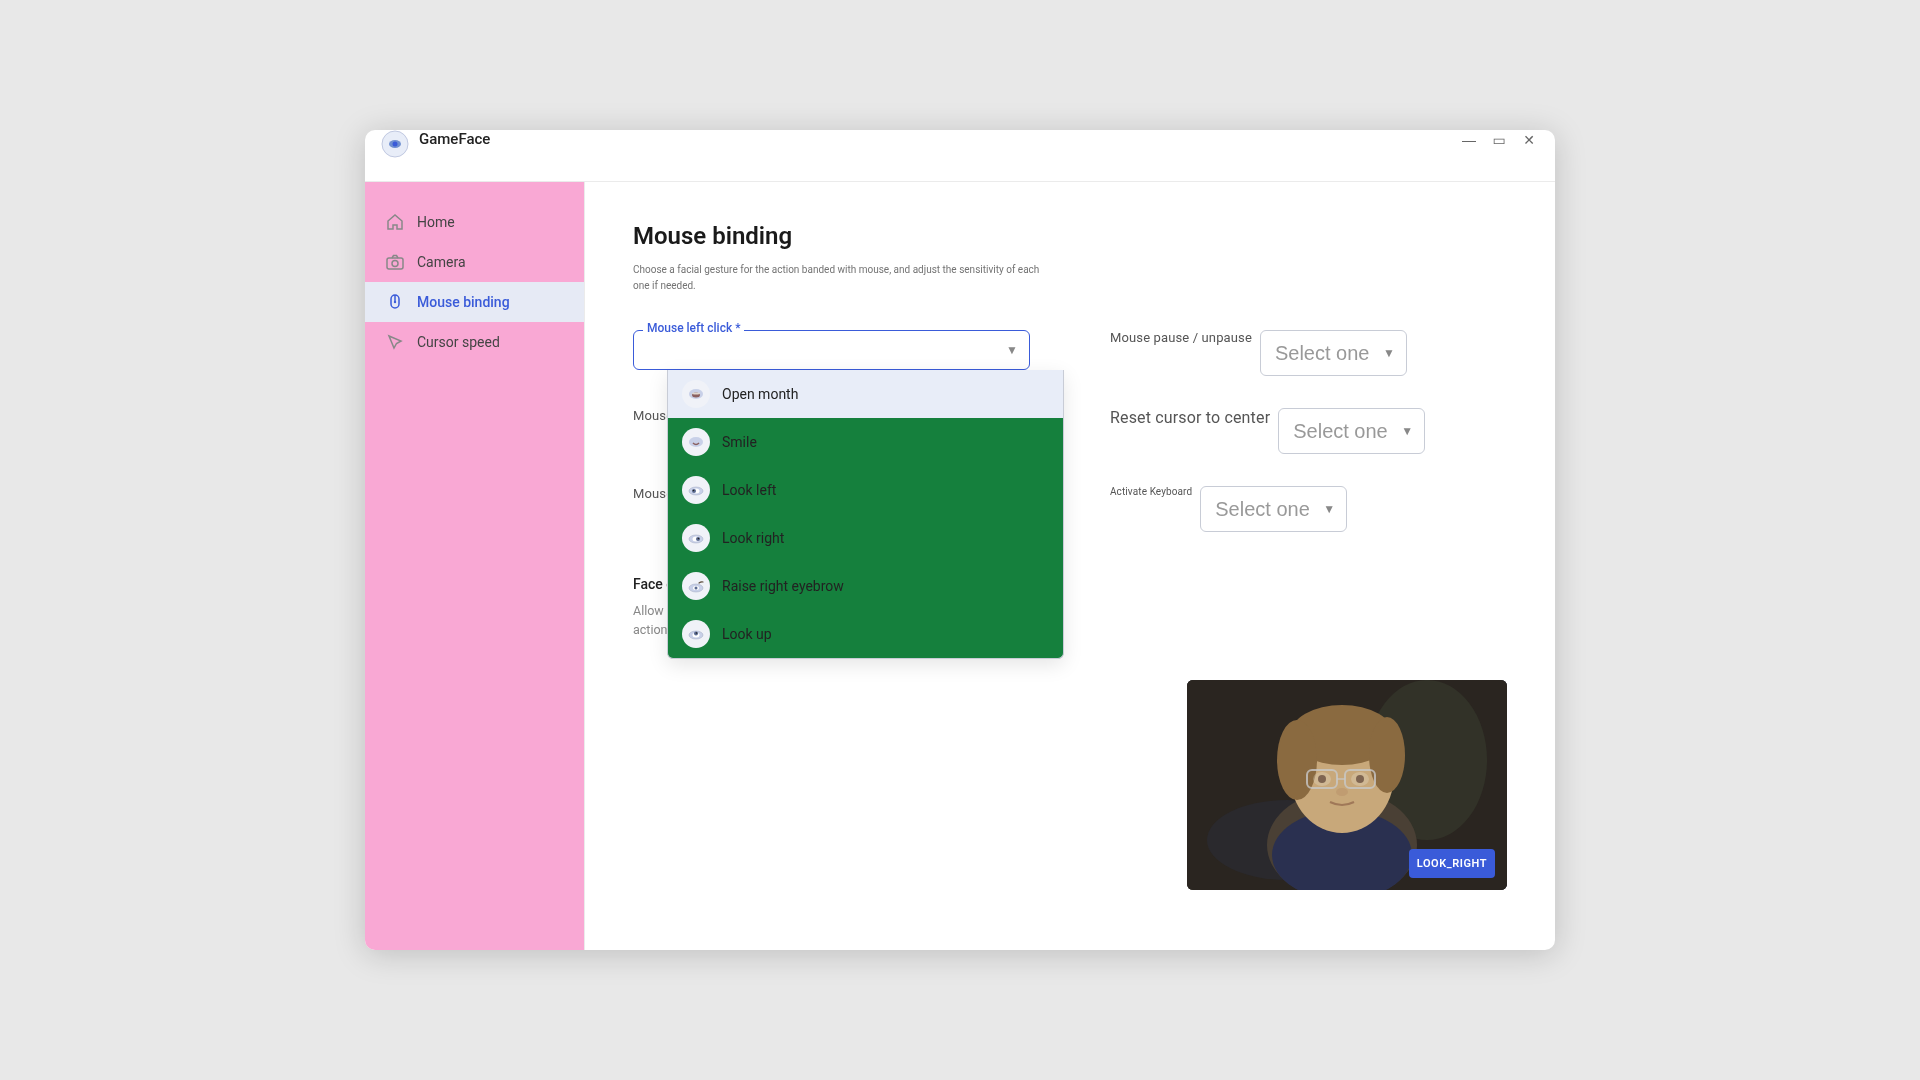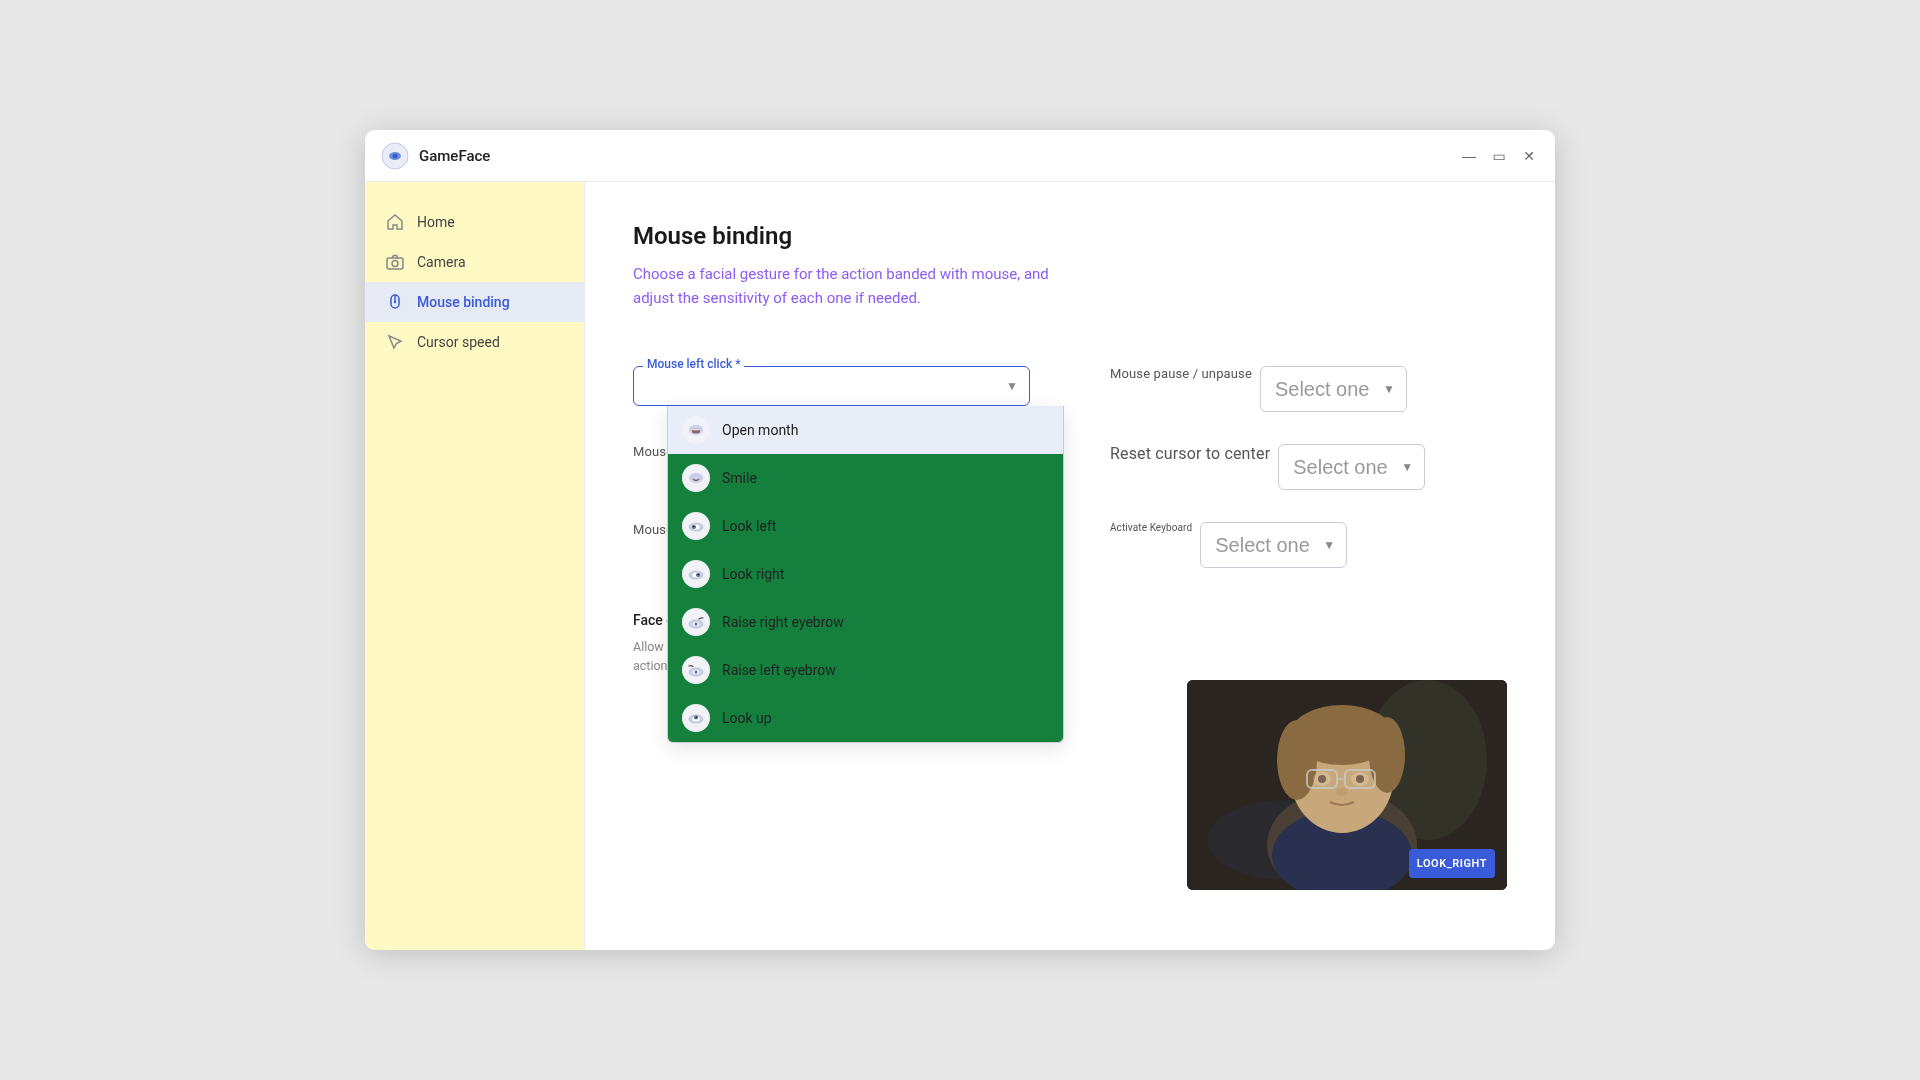--- a/index.html
+++ b/index.html
@@ -17,21 +17,21 @@
       height: 820px;
       background: #ffffff;
       border-radius: 10px;
       box-shadow: 0 4px 32px rgba(0,0,0,0.18);
       display: flex;
       flex-direction: column;
       overflow: hidden;
     }
     .titlebar {
       display: flex;
-      align-items: center;
+      align-items: flex-start;
       padding: 0 16px;
       height: 52px;
       border-bottom: 1px solid #ebebeb;
       flex-shrink: 0;
     }
     .titlebar-logo {
       width: 28px;
       height: 28px;
       margin-right: 10px;
     }
@@ -57,21 +57,21 @@
       border: none;
       background: none;
     }
     .content-area {
       display: flex;
       flex: 1;
       overflow: hidden;
     }
     .sidebar {
       width: 220px;
-      background: #fef9c3;
+      background: #f9a8d4;
       border-right: 1px solid #ebebeb;
       padding: 20px 0;
       flex-shrink: 0;
     }
     .sidebar-item {
       display: flex;
       align-items: center;
       gap: 12px;
       padding: 10px 20px;
       cursor: pointer;
@@ -101,25 +101,25 @@
       overflow-y: auto;
       position: relative;
     }
     .page-title {
       font-size: 24px;
       font-weight: 600;
       color: #1a1a1a;
       margin-bottom: 12px;
     }
     .page-desc {
-      font-size: 15px;
-      color: #8b5cf6;
+      font-size: 10px;
+      color: #737373;
       line-height: 1.6;
       max-width: 420px;
-      margin-bottom: 56px;
+      margin-bottom: 36px;
     }
     .binding-group {
       display: flex;
       flex-direction: row;
       gap: 8px;
     }
     .binding-label {
       font-size: 12.5px;
       color: #3a5bd9;
       font-weight: 500;
@@ -416,31 +416,20 @@
                     <ellipse cx="10" cy="12" rx="3" ry="2" fill="white"></ellipse>
                     <circle cx="10" cy="12" r="1.5" fill="#5a6a90"></circle>
                     <path d="M13 7 Q15 5.5 17 6" stroke="#5a4a3a" stroke-width="1.2" fill="none" stroke-linecap="round"></path>
                   </svg>
                 </div>
                 <span>Raise right eyebrow</span>
               </div>
               <div class="dropdown-item">
                 <div class="dropdown-item-icon">
                   <svg width="20" height="20" viewBox="0 0 20 20">
-                    <ellipse cx="10" cy="12" rx="7" ry="4" fill="#c8d0e8" stroke="#a0a8c0" stroke-width="0.5"></ellipse>
-                    <ellipse cx="10" cy="12" rx="3" ry="2" fill="white"></ellipse>
-                    <circle cx="10" cy="12" r="1.5" fill="#5a6a90"></circle>
-                    <path d="M3 6 Q5 5 7 6.5" stroke="#5a4a3a" stroke-width="1.2" fill="none" stroke-linecap="round"></path>
-                  </svg>
-                </div>
-                <span>Raise left eyebrow</span>
-              </div>
-              <div class="dropdown-item">
-                <div class="dropdown-item-icon">
-                  <svg width="20" height="20" viewBox="0 0 20 20">
                     <ellipse cx="10" cy="11" rx="7" ry="4" fill="#c8d0e8" stroke="#a0a8c0" stroke-width="0.5"></ellipse>
                     <ellipse cx="10" cy="11" rx="3.5" ry="2.5" fill="white"></ellipse>
                     <circle cx="10" cy="9.5" r="2" fill="#5a6a90"></circle>
                     <circle cx="10.5" cy="9" r="0.8" fill="#222"></circle>
                   </svg>
                 </div>
                 <span>Look up</span>
               </div>
             </div>
           </div>

